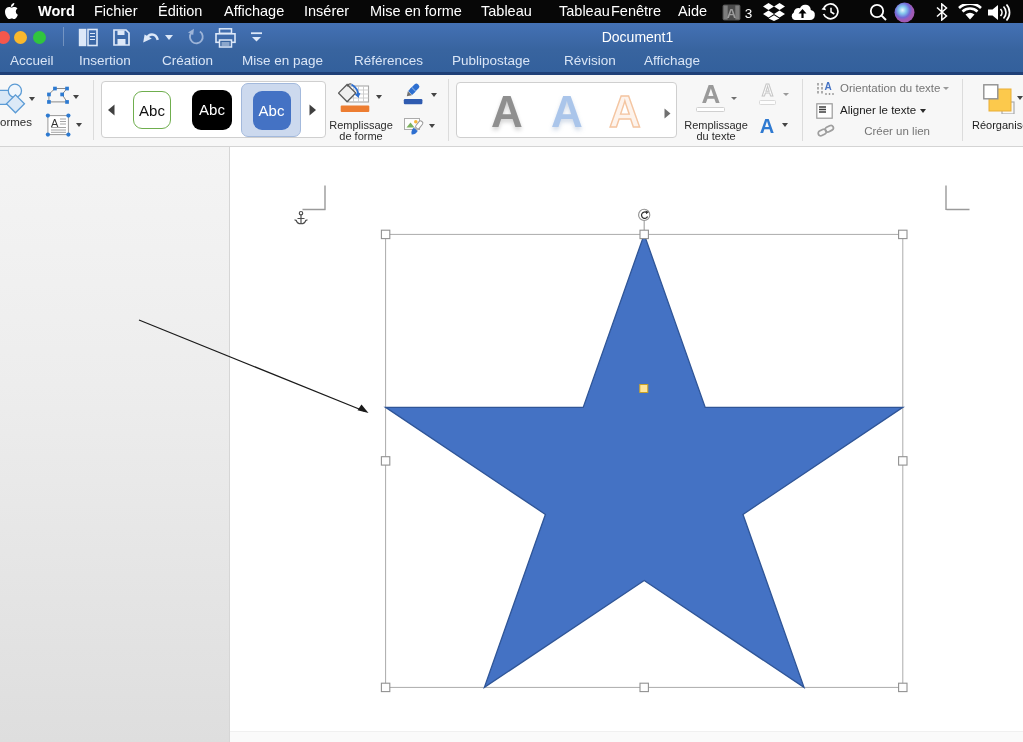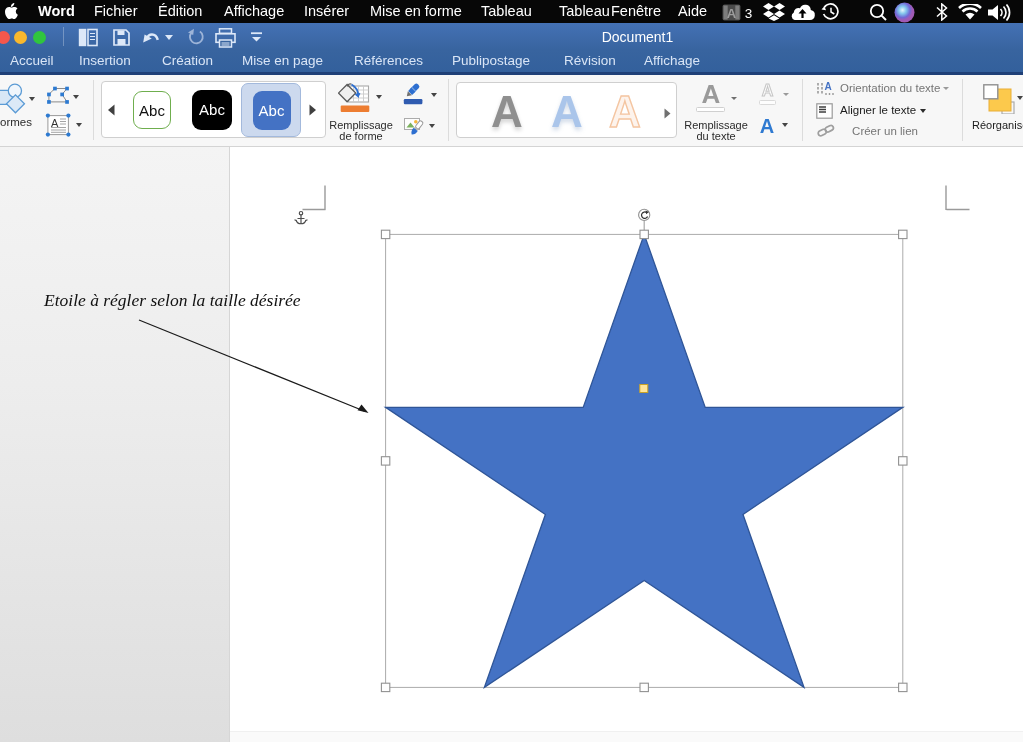--- a/index.html
+++ b/index.html
@@ -275,36 +275,35 @@
       <path d="M3 4 h7 M3 6.5 h7 M3 9 h7" stroke="#3f3f3f" stroke-width="1.3"></path>
     </svg>
     <span class="rlabel" style="left:840px;top:105px;width:90px;text-align:left;color:#1b1b1b;font-size:11.5px">Aligner le texte</span>
     <span class="caret" style="left:919.5px;top:108.5px;border-top-color:#2b2b2b;border-left-width:3.5px;border-right-width:3.5px;border-top-width:4px"></span>
     <svg class="abs" style="left:817px;top:123px" width="18" height="15" viewBox="0 0 18 15">
       <g stroke="#9f9f9f" stroke-width="1.7" fill="none" transform="rotate(-28 9 7.5)">
         <rect x="0.5" y="5" width="8.5" height="5" rx="2.5"></rect>
         <rect x="8.5" y="5" width="8.5" height="5" rx="2.5"></rect>
       </g>
     </svg>
-    <span class="rlabel" style="left:840px;top:126px;width:90px;text-align:center;color:#757575;font-size:11.5px">Créer un lien</span>
+    <span class="rlabel" style="left:840px;top:126px;width:90px;text-align:right;color:#757575;font-size:11.5px">Créer un lien</span>
     <div class="rsep" style="left:962px;top:79px;height:62px"></div>
     <svg class="abs" style="left:983px;top:84px" width="32" height="30" viewBox="0 0 32 30">
       <rect x="19" y="18" width="12" height="12" fill="none" stroke="#ababab" stroke-width="1.2"></rect>
       <rect x="6" y="5" width="22" height="22" fill="#fcc94c" stroke="#e9ae36" stroke-width="1"></rect>
       <rect x="0.8" y="0.8" width="14" height="14" fill="#fff" stroke="#8f8f8f" stroke-width="1.4"></rect>
     </svg>
     <span class="caret" style="left:1017px;top:96px;border-top-color:#444"></span>
     <span class="rlabel" style="left:972px;top:120px;width:60px;text-align:left;color:#1b1b1b">Réorganise</span>
   </span>
 
   
   <div id="docarea">
     <div id="graypanel"></div>
     <div id="botstrip"></div>
-    <div id="annot">Etoile à régler selon la taille désirée</div>
     <svg id="overlay" width="1023" height="595" viewBox="0 147 1023 595">
 
       <path d="M302.5 209.5 H325.5 M325 210 V185.5" stroke="#9a9a9a" stroke-width="1.4" fill="none"></path>
       <path d="M969.5 209.5 H946.5 M946 210 V185.5" stroke="#9a9a9a" stroke-width="1.4" fill="none"></path>
 
       <g stroke="#4d4d4d" stroke-width="1.2" fill="none">
         <circle cx="301" cy="213.2" r="1.7"></circle>
         <path d="M301 215 V224 M297.5 218.5 L304.5 218.5 M296 220 a5.2 5.2 0 0 0 10 0"></path>
         <path d="M296.3 220.5 l-1.8-.8 M305.7 220.5 l1.8-.8"></path>
       </g>

